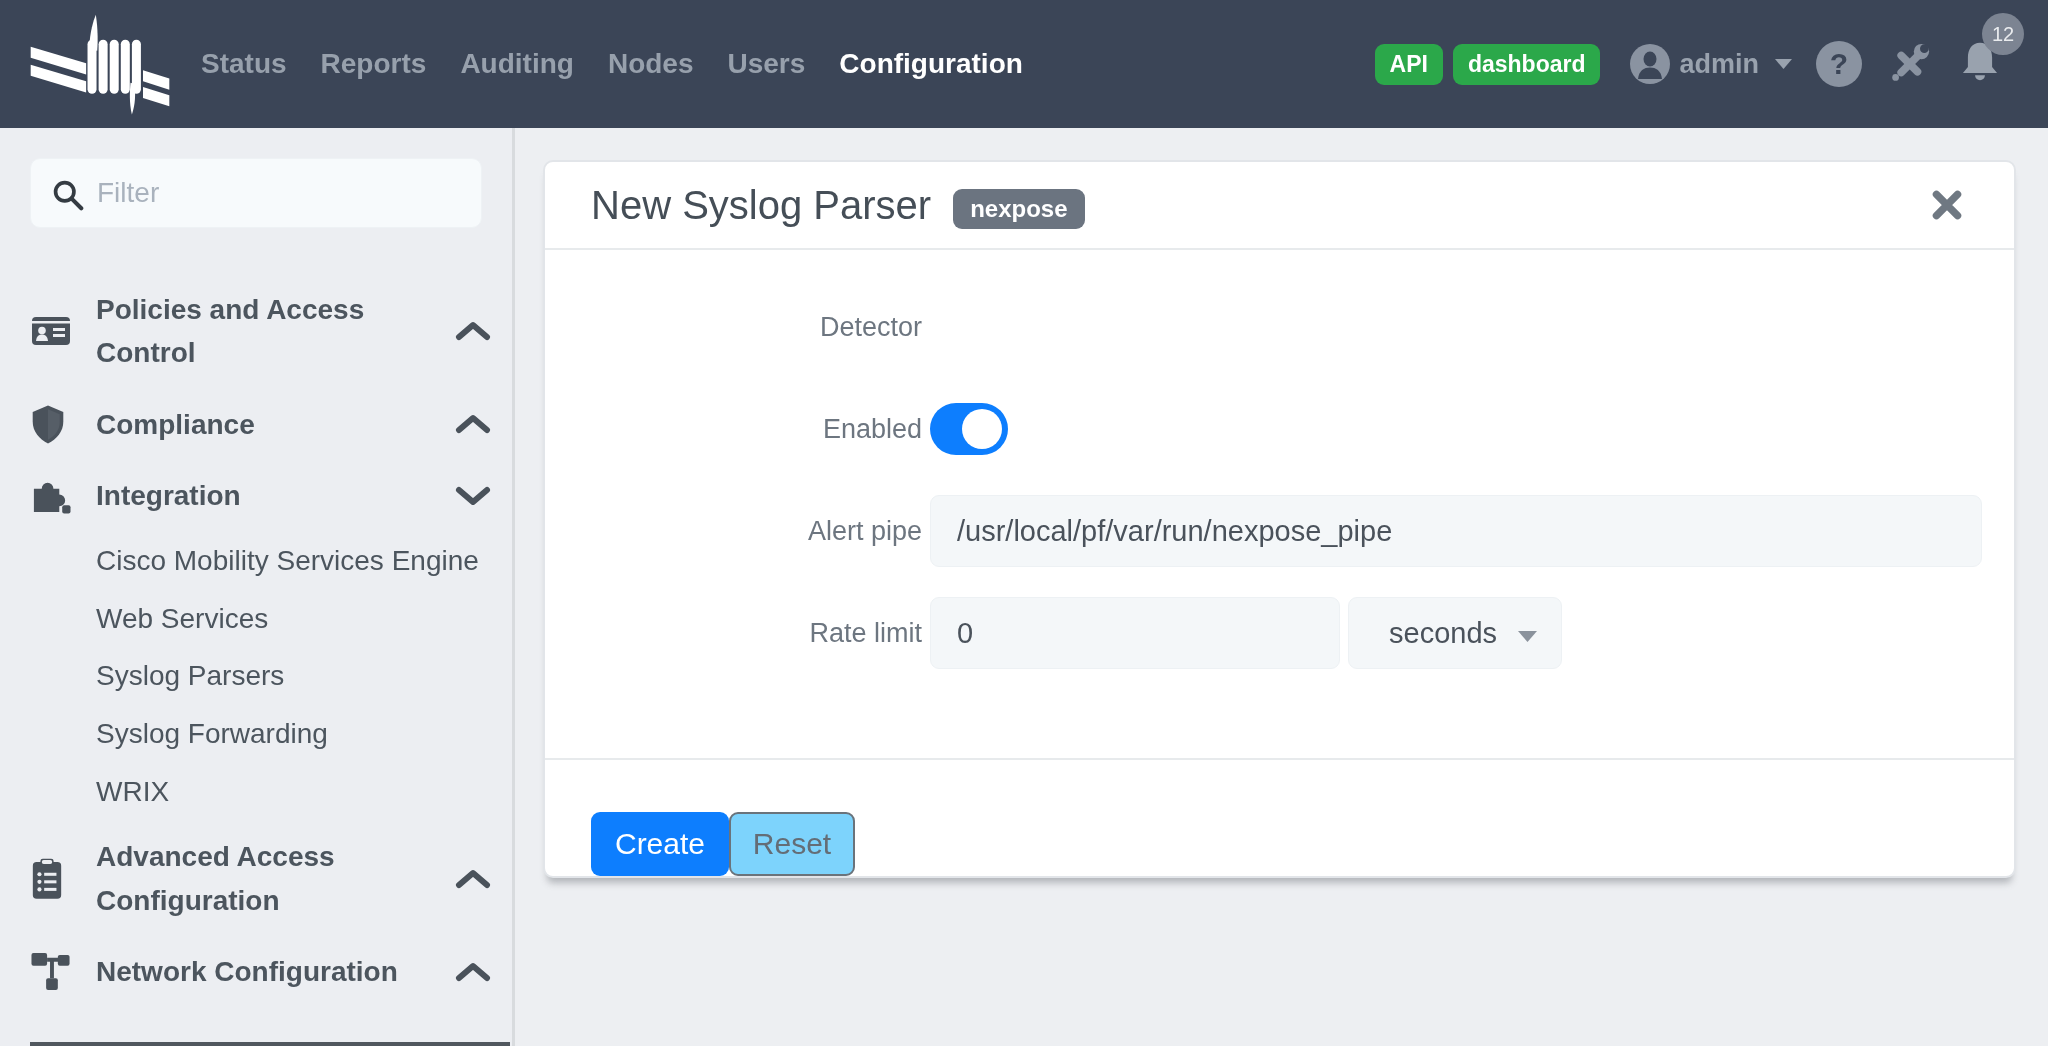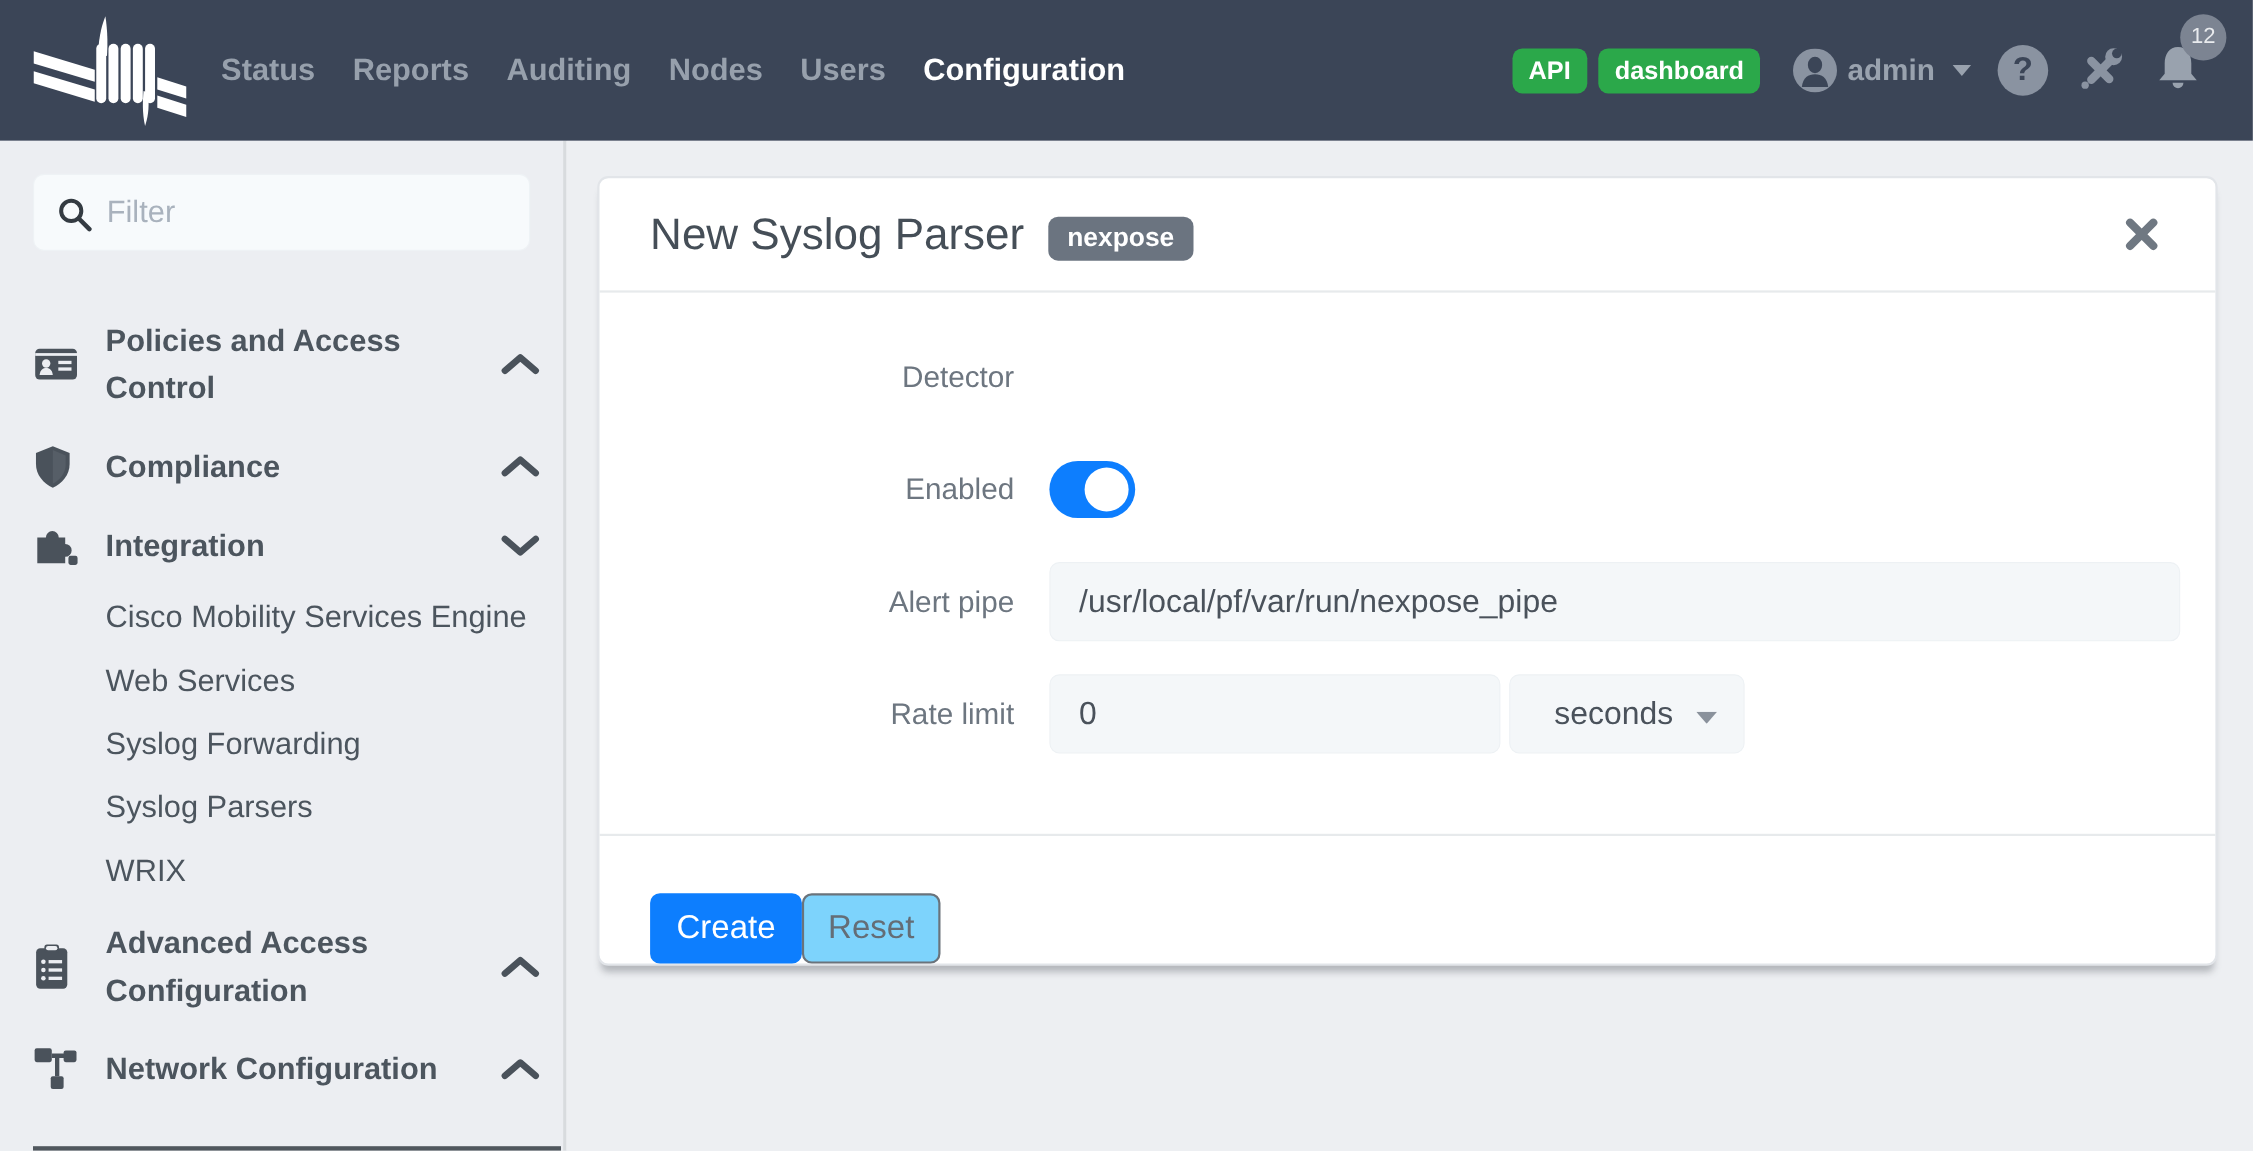--- a/index.html
+++ b/index.html
@@ -47,28 +47,28 @@
   .side-chevron { width:38px; flex:0 0 auto; }
   .sub-item { padding:14px 0 14px 66px; font-size:28px; color:#4c555e; line-height:1.07; cursor:pointer; white-space:nowrap; }
   .scroll-line { position:absolute; left:30px; bottom:0; width:480px; height:4px; background:#50575e; }
   .v-divider { position:absolute; left:512px; top:128px; bottom:0; width:3px; background:#d8dbde; }
 
   
   .main { position:absolute; left:515px; top:128px; right:0; bottom:0; background:#edeff2; }
   .card { position:absolute; left:28px; top:32px; width:1473px; height:718px;
           background:#ffffff; border:2px solid #e2e5e9; border-radius:10px;
           box-shadow:0 9px 7px -4px rgba(110,116,122,0.45); }
-  .card-header { height:104px; border-bottom:2px solid #e7eaec;
+  .card-header { height:88px; border-bottom:2px solid #e7eaec;
                  display:flex; align-items:center; padding:0 48px 0 46px; }
   .card-title { font-size:40px; color:#454e57; }
   .title-badge { margin-left:22px; margin-top:8px; background:#6b7480; color:#fff;
                  font-size:24px; font-weight:700; padding:8px 17px; border-radius:9px; line-height:1; }
   .close-btn { margin-left:auto; cursor:pointer; width:38px; height:38px; }
   .card-body { padding:41px 32px 0 46px; }
-  .form-row { display:grid; grid-template-columns:331px 1fr; column-gap:32px;
+  .form-row { display:grid; grid-template-columns:331px 1fr; column-gap:8px;
               align-items:center; min-height:72px; margin-bottom:30px; }
   .form-label { text-align:right; font-size:27px; color:#6d7680; }
   .text-input { width:100%; height:72px; background:#f4f7f9; border:1px solid #edf1f4;
                 border-radius:9px; padding:0 26px; font-size:29px; color:#4a525b;
                 font-family:"Liberation Sans", sans-serif; outline:none; }
   .toggle { width:78px; height:52px; border-radius:26px; background:#0d7efe;
             position:relative; cursor:pointer; }
   .toggle .knob { position:absolute; top:6px; right:6px; width:40px; height:40px;
                   border-radius:50%; background:#ffffff; }
   .rate-wrap { display:flex; align-items:center; }
@@ -199,22 +199,22 @@
     </svg>
       </span>
     <span class="side-label">Integration</span>
     <svg class="side-chevron" viewBox="0 0 38 22">
       <polyline points="5,5 19,17 33,5" fill="none" stroke="#4a525b" stroke-width="6" stroke-linecap="round" stroke-linejoin="round"></polyline>
     </svg>
   </div>
 
   <div class="sub-item">Cisco Mobility Services Engine</div>
   <div class="sub-item">Web Services</div>
+  <div class="sub-item">Syslog Parsers</div>
   <div class="sub-item">Syslog Forwarding</div>
-  <div class="sub-item">Syslog Parsers</div>
   <div class="sub-item">WRIX</div>
 
   <div class="side-item">
     <span class="side-icon">
         <svg width="34" height="42" viewBox="0 0 36 44">
       <rect x="3" y="4" width="30" height="39" rx="4" fill="#4a525b"></rect>
       <rect x="11" y="0.5" width="14" height="8" rx="2.5" fill="#4a525b"></rect>
       <rect x="12.5" y="2" width="11" height="4" rx="2" fill="#eceef2"></rect>
       <circle cx="10" cy="17" r="2.2" fill="#eceef2"></circle>
       <circle cx="10" cy="25" r="2.2" fill="#eceef2"></circle>

